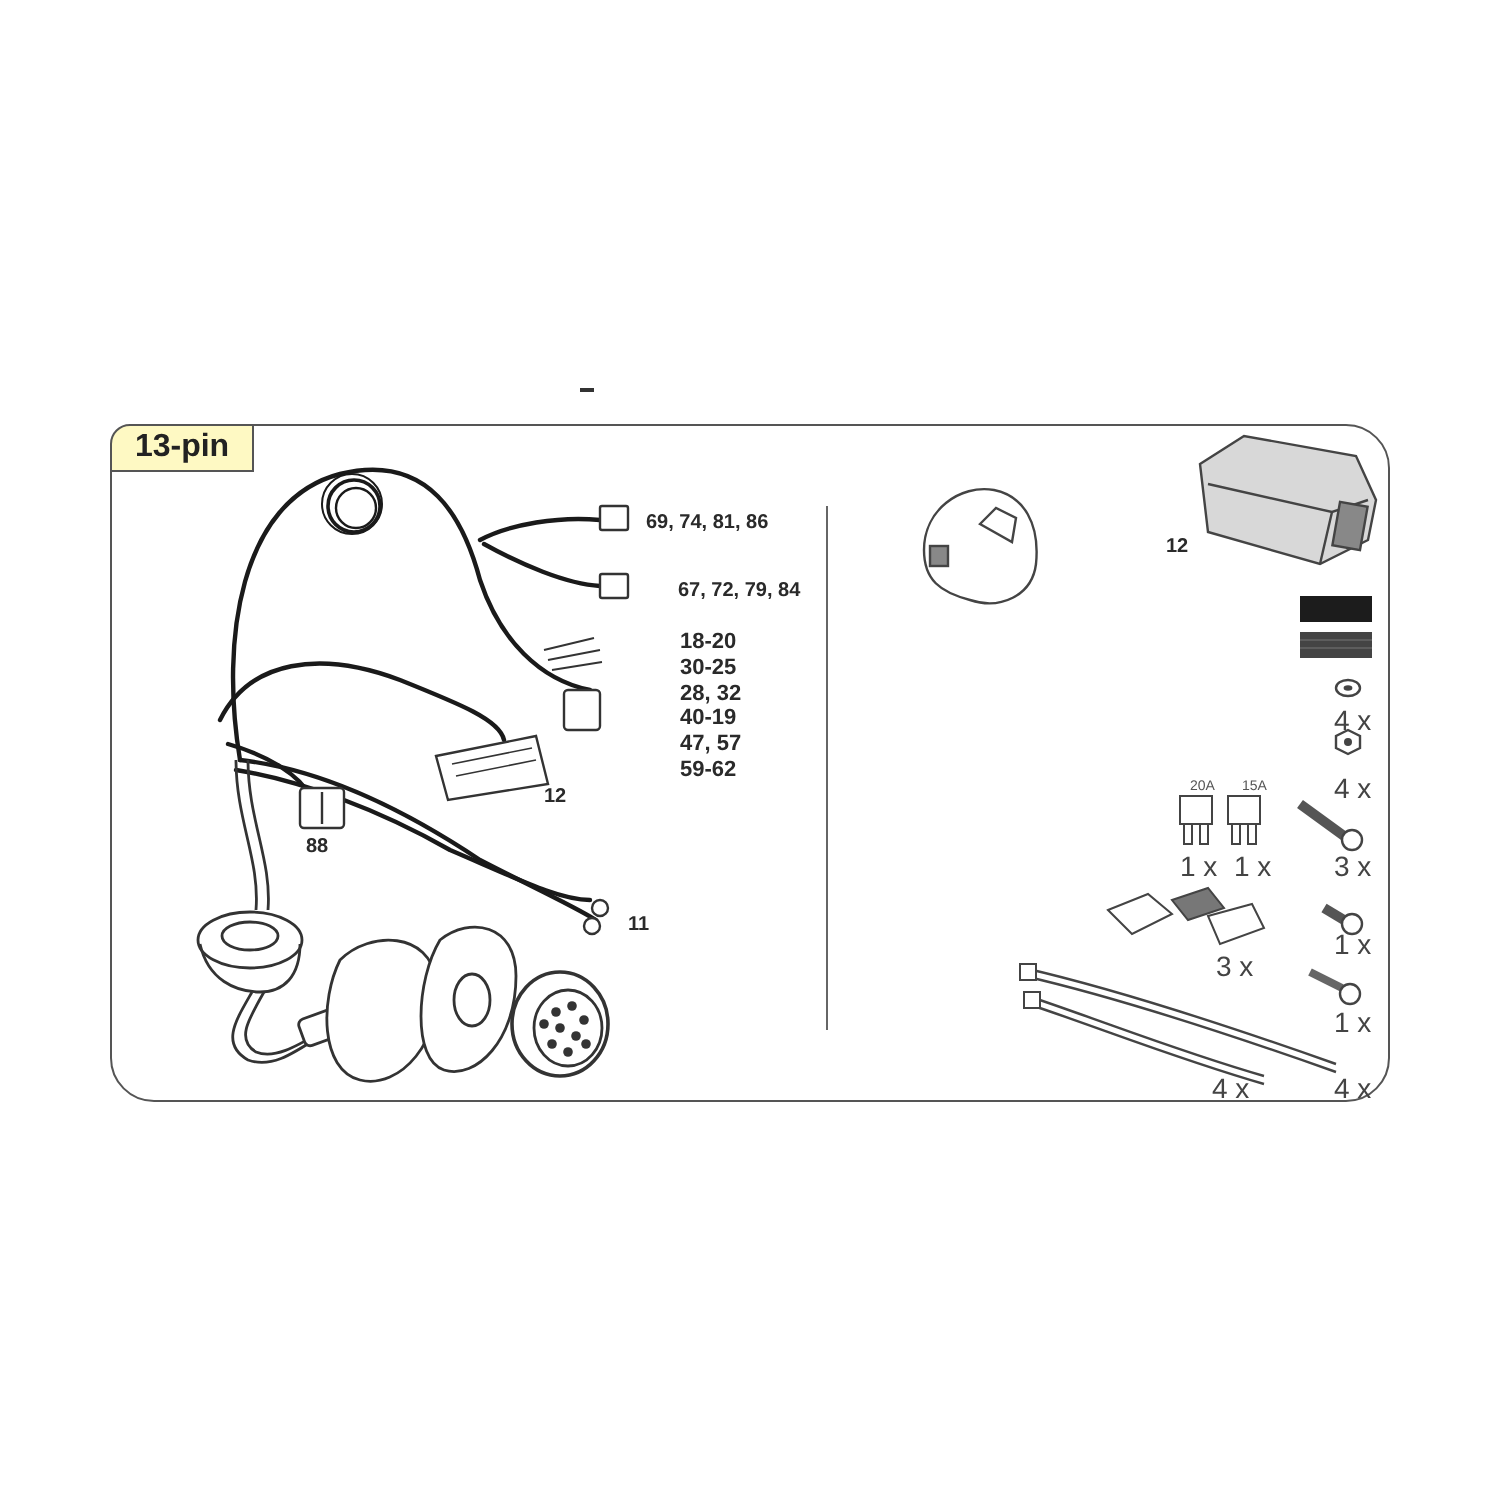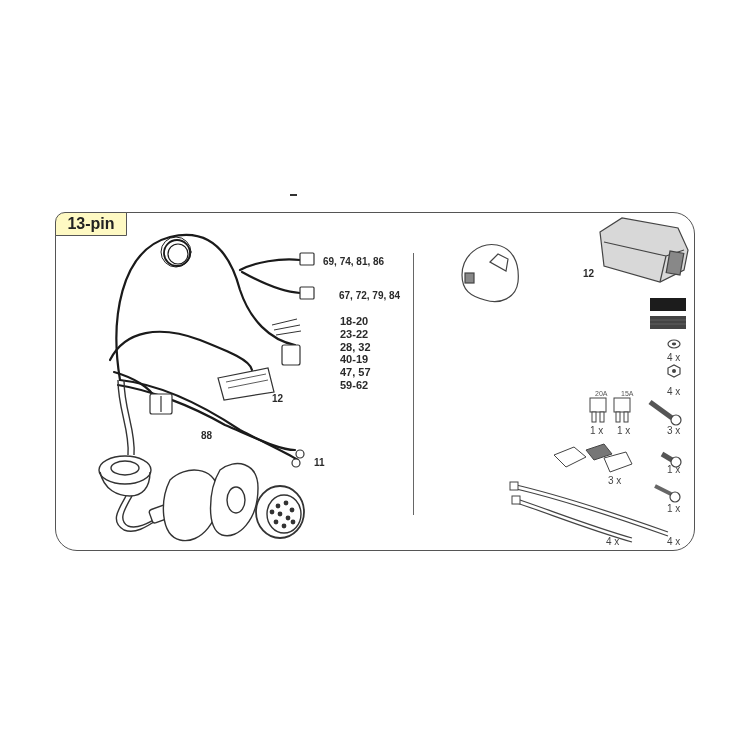--- a/index.html
+++ b/index.html
@@ -1,21 +1,21 @@
 <!DOCTYPE html>
 <html><head>
 <meta charset="utf-8">
 <style>
   html, body { margin:0; padding:0; background:#ffffff; }
   body { width:750px; height:750px; position:relative; overflow:hidden; font-family:"Liberation Sans", sans-serif; }
   .frame { position:absolute; left:55px; top:212px; width:640px; height:339px; border:1.5px solid #555; border-radius:22px; box-sizing:border-box; }
   .tab { position:absolute; left:55px; top:212px; width:72px; height:24px; border:1.5px solid #555; border-top-left-radius:10px; background:#fef9c3; box-sizing:border-box; font-weight:bold; font-size:16px; color:#222; text-align:center; line-height:22px; }
   .divider { position:absolute; left:413px; top:253px; width:1px; height:262px; background:#666; }
   .lbl { position:absolute; font-weight:bold; font-size:10px; color:#2a2a2a; white-space:nowrap; }
-  .qty { position:absolute; font-size:10px; color:#444; white-space:nowrap; }
+  .qty { position:absolute; font-size:14px; color:#444; white-space:nowrap; }
   .fuse-amp { position:absolute; font-size:7px; color:#555; }
   .pin-list { position:absolute; left:340px; top:315px; font-weight:bold; font-size:11px; color:#2a2a2a; line-height:12.8px; }
   .tick { position:absolute; left:290px; top:194px; width:7px; height:2px; background:#333; }
   svg.draw { position:absolute; left:0; top:0; }
 </style>
 </head>
 <body>
 
 <div class="tick"></div>
 
@@ -143,29 +143,29 @@
   </g>
   <rect x="510" y="482" width="8" height="8" fill="#fff" stroke="#444"></rect>
   <rect x="512" y="496" width="8" height="8" fill="#fff" stroke="#444"></rect>
 </svg>
 
 <div class="lbl" style="left:323px;top:256px;">69, 74, 81, 86</div>
 <div class="lbl" style="left:323px;top:290px;padding-left:16px;">67, 72, 79, 84</div>
 
 <div class="pin-list">
   <div>18-20</div>
-  <div>23-22</div>
+  <div>30-25</div>
   <div>28, 32</div>
   <div>40-19</div>
   <div>47, 57</div>
   <div>59-62</div>
 </div>
 
 <div class="lbl" style="left:272px;top:393px;">12</div>
-<div class="lbl" style="left:153px;top:430px;margin-left:48px;">88</div>
+<div class="lbl" style="left:153px;top:418px;">88</div>
 <div class="lbl" style="left:314px;top:457px;">11</div>
 
 <div class="lbl" style="left:583px;top:268px;">12</div>
 
 <div class="qty" style="left:667px;top:352px;">4 x</div>
 <div class="qty" style="left:667px;top:386px;">4 x</div>
 
 <div class="fuse-amp" style="left:595px;top:390px;">20A</div>
 <div class="fuse-amp" style="left:621px;top:390px;">15A</div>
 <div class="qty" style="left:590px;top:425px;">1 x</div>

